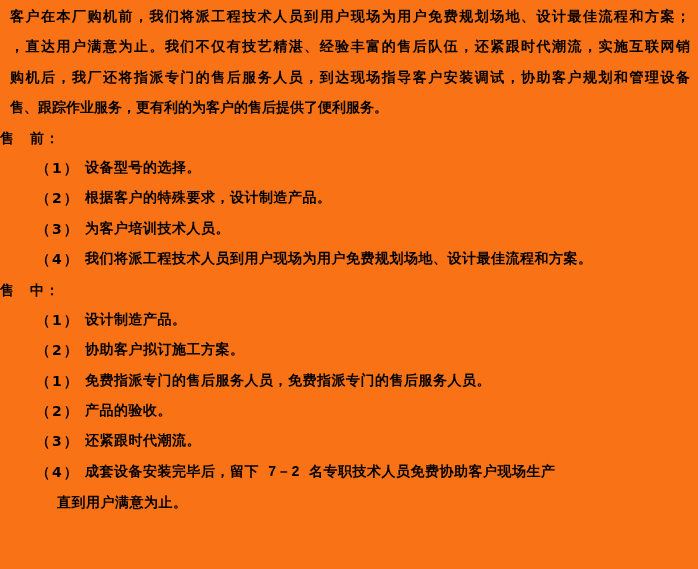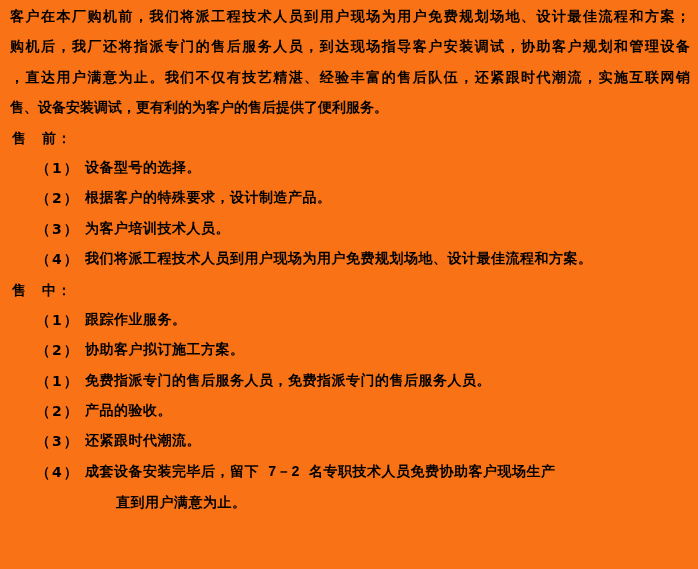--- a/index.html
+++ b/index.html
@@ -32,53 +32,52 @@
     width: 680px;
   }
   .jline {
     text-align: justify;
     text-align-last: justify;
     text-justify: inter-character;
     word-break: break-all;
   }
   
   .sec-heading {
-    margin-left: 12px;
     letter-spacing: 1px;
   }
   
   .item {
     display: flex;
     padding-left: 36px;
   }
   .item .num {
     width: 49px;
     flex: 0 0 49px;
     letter-spacing: 2px;
   }
   .item .txt {
     flex: 1;
     letter-spacing: 0.5px;
     font-family: Liberation Mono, monospace;
   }
   .cont-line {
-    padding-left: 116px;
+    padding-left: 57px;
     letter-spacing: 0.5px;
   }
 </style>
 </head>
 <body>
 
 <div class="page">
 
   <div>
     <div class="row para-line jline">客户在本厂购机前，我们将派工程技术人员到用户现场为用户免费规划场地、设计最佳流程和方案；</div>
+    <div class="row para-line jline">，直达用户满意为止。我们不仅有技艺精湛、经验丰富的售后队伍，还紧跟时代潮流，实施互联网销</div>
     <div class="row para-line jline">购机后，我厂还将指派专门的售后服务人员，到达现场指导客户安装调试，协助客户规划和管理设备</div>
-    <div class="row para-line jline">，直达用户满意为止。我们不仅有技艺精湛、经验丰富的售后队伍，还紧跟时代潮流，实施互联网销</div>
-    <div class="row para-line">售、设备安装调试，更有利的为客户的售后提供了便利服务。</div>
+    <div class="row para-line">售、跟踪作业服务，更有利的为客户的售后提供了便利服务。</div>
   </div>
 
   <div>
     <div class="row sec-heading">售　前：</div>
     <div class="row item">
       <span class="num">（1）</span>
       <span class="txt">设备型号的选择。</span>
     </div>
     <div class="row item">
       <span class="num">（2）</span>
@@ -91,21 +90,21 @@
     <div class="row item">
       <span class="num">（4）</span>
       <span class="txt">我们将派工程技术人员到用户现场为用户免费规划场地、设计最佳流程和方案。</span>
     </div>
   </div>
 
   <div>
     <div class="row sec-heading">售　中：</div>
     <div class="row item">
       <span class="num">（1）</span>
-      <span class="txt">跟踪作业服务。</span>
+      <span class="txt">设计制造产品。</span>
     </div>
     <div class="row item">
       <span class="num">（2）</span>
       <span class="txt">协助客户拟订施工方案。</span>
     </div>
   </div>
 
   <div>
     <div class="row item">
       <span class="num">（1）</span>

